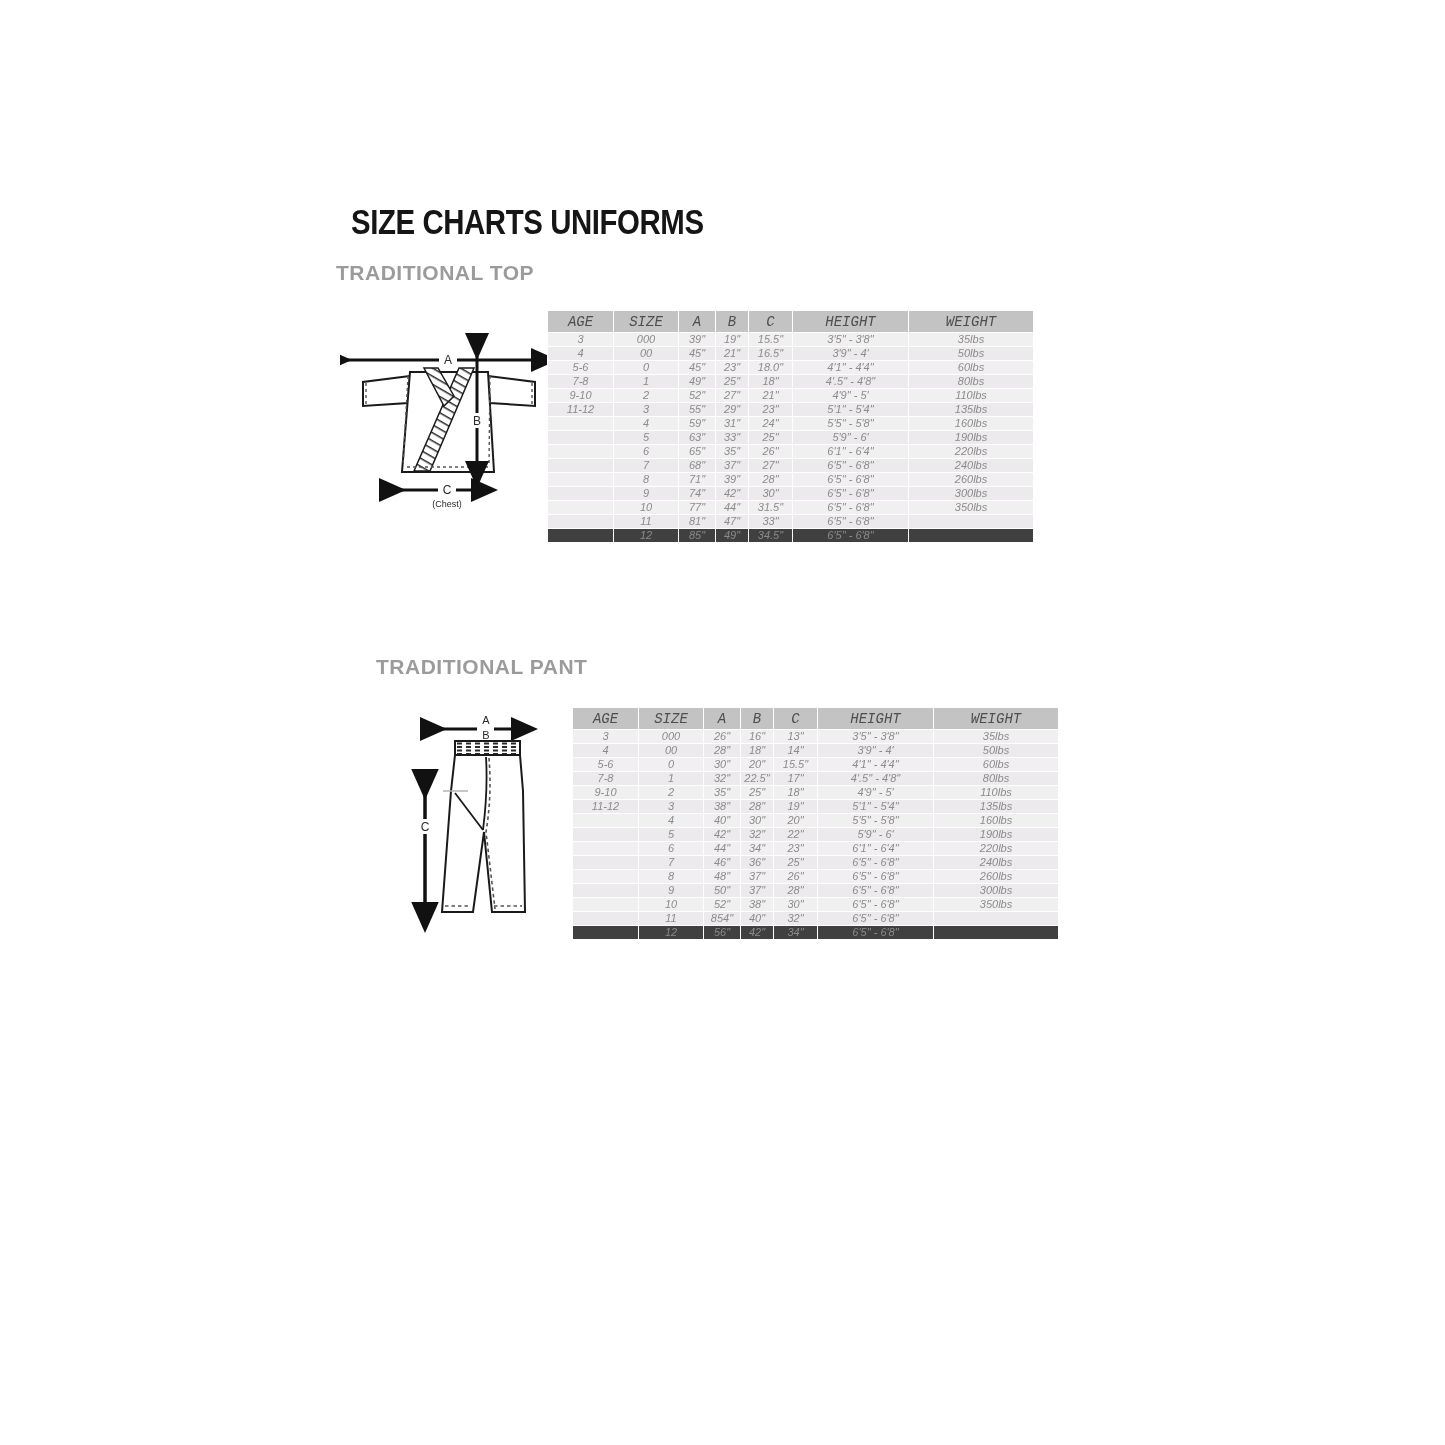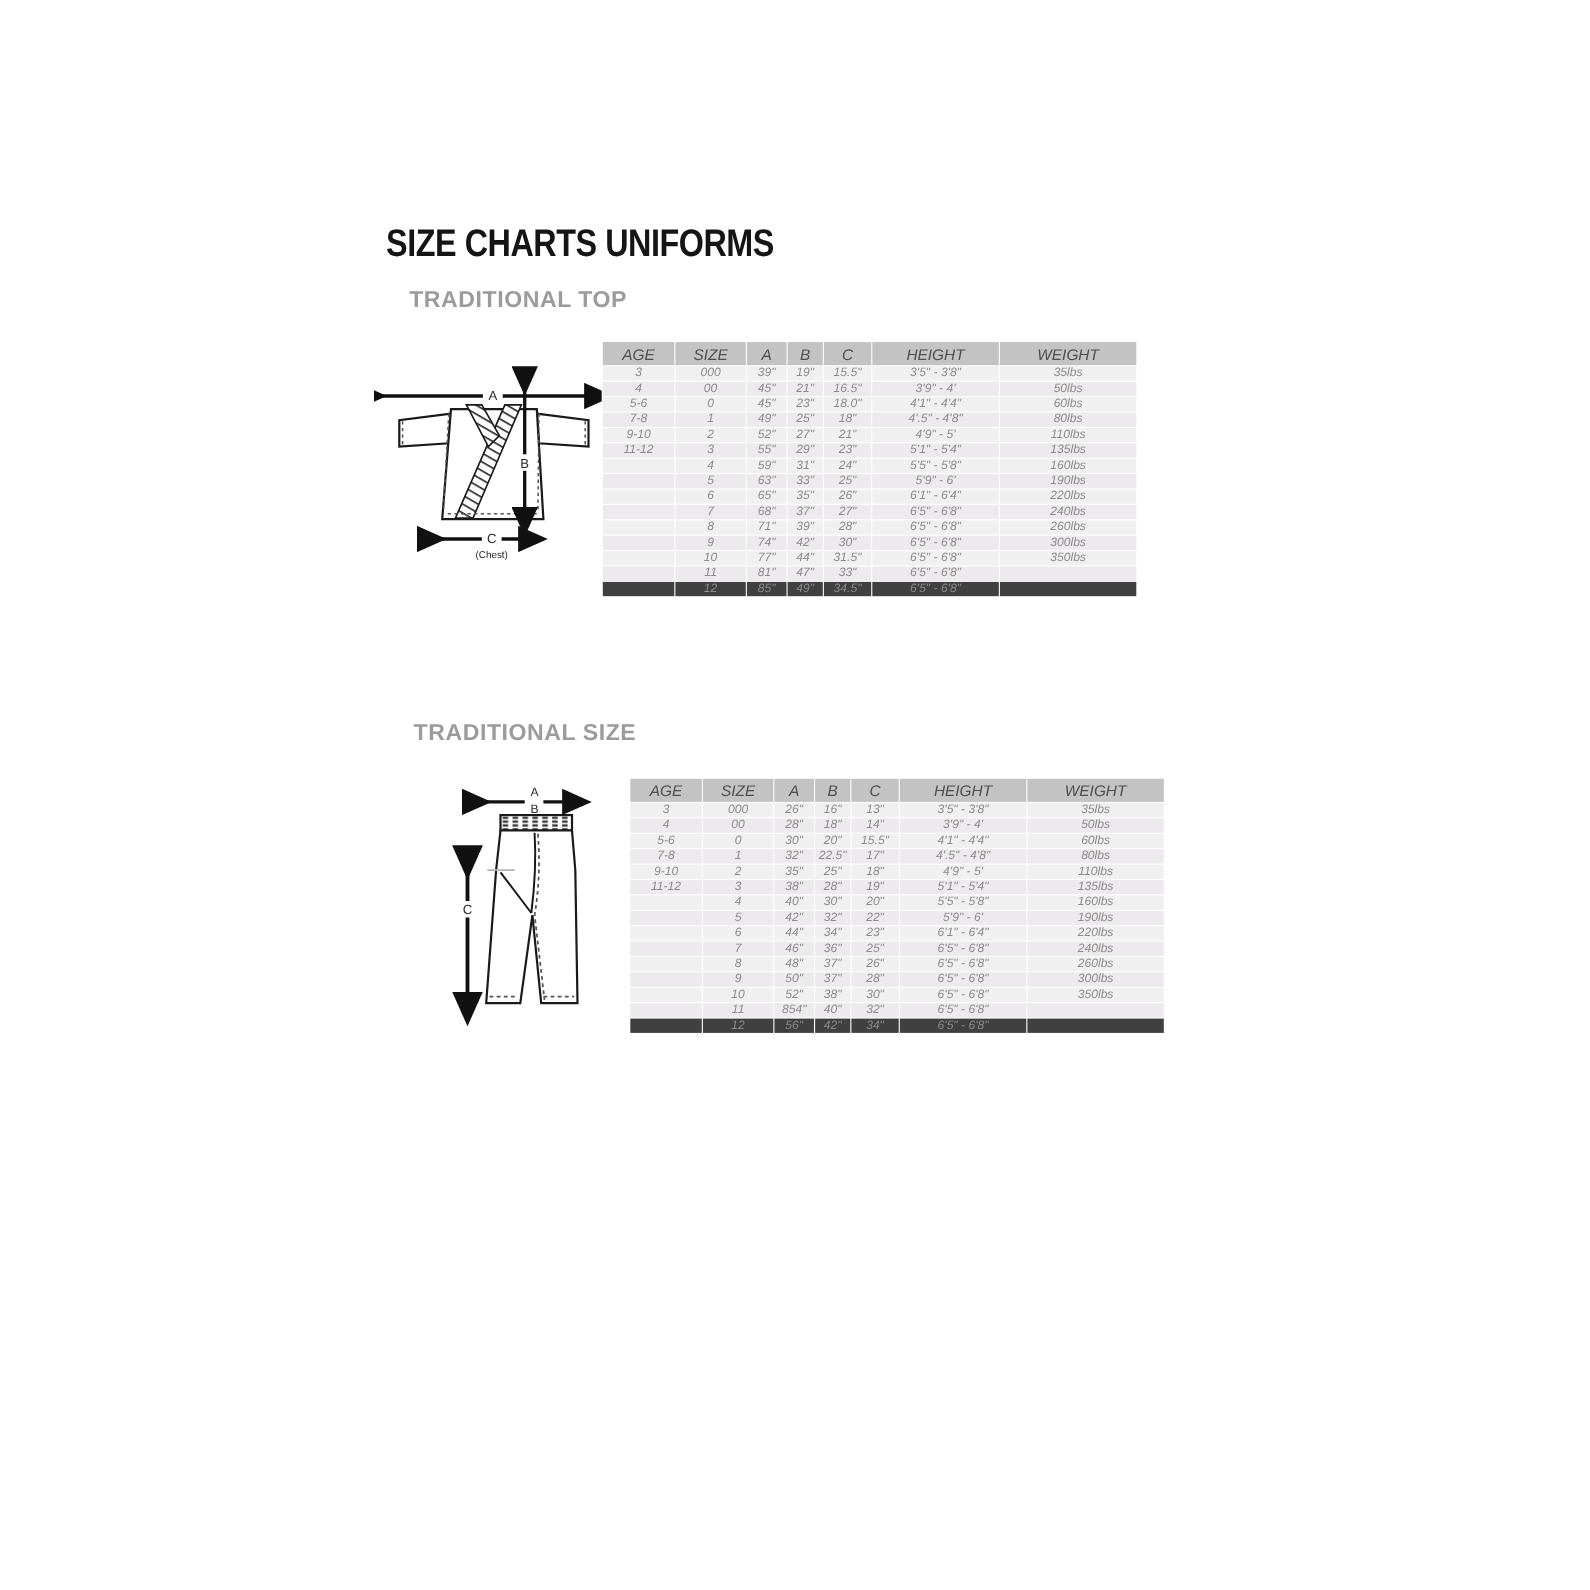--- a/index.html
+++ b/index.html
@@ -15,40 +15,40 @@
     font-size: 35px; font-weight: bold; color: #151515;
     letter-spacing: -0.5px;
     transform: scaleX(0.84); transform-origin: left center;
     white-space: nowrap;
   }
   .section-heading {
     position: absolute;
     font-size: 21px; font-weight: bold; color: #9b9b9b;
     letter-spacing: 0.5px; white-space: nowrap;
   }
-  .heading-top  { left: 372px; top: 261px; }
+  .heading-top  { left: 336px; top: 261px; }
   .heading-pant { left: 376px; top: 655px; }
 
   .diagram { position: absolute; }
   .diagram-top  { left: 340px; top: 330px; width: 220px; height: 190px; }
   .diagram-pant { left: 393px; top: 696px; width: 172px; height: 248px; }
 
   table.size-table {
     position: absolute;
     border-collapse: separate; border-spacing: 1px;
     table-layout: fixed; background: #ffffff;
   }
   .table-top  { left: 547px; top: 310px; }
   .table-pant { left: 572px; top: 707px; }
 
   table.size-table th {
     background: #c4c3c3; color: #4e4e4e;
     font-style: italic; font-weight: normal;
     font-size: 14px; height: 21px; text-align: center;
-    overflow: hidden; white-space: nowrap;
+    overflow: hidden; white-space: nowrap; font-family: Liberation Mono, monospace;
   }
   table.size-table td {
     background: #f1f0f1; color: #8c8b8b;
     font-style: italic; font-size: 11px;
     height: 13px; line-height: 13px; text-align: center;
     overflow: hidden; white-space: nowrap;
   }
   table.size-table tbody tr:nth-child(even) td { background: #eceaec; }
   table.size-table tbody tr:last-child td { background: #404040; }
 
@@ -259,21 +259,21 @@
         <td>12</td>
         <td>85"</td>
         <td>49"</td>
         <td>34.5"</td>
         <td>6'5" - 6'8"</td>
         <td></td>
       </tr>
     </tbody>
   </table>
 
-<h2 class="section-heading heading-pant">TRADITIONAL SIZE</h2>
+<h2 class="section-heading heading-pant">TRADITIONAL PANT</h2>
 
 <svg class="diagram diagram-pant" viewBox="0 0 172 248">
   <defs>
     <pattern id="stitchband" patternUnits="userSpaceOnUse" width="9" height="7">
       <rect width="9" height="7" fill="#ffffff"></rect>
       <rect x="1" y="1" width="5" height="2" fill="#2a2a2a"></rect>
       <rect x="1" y="4.5" width="5" height="2" fill="#2a2a2a"></rect>
     </pattern>
     <marker id="ah2" markerWidth="9" markerHeight="8" refX="7" refY="4" orient="auto">
       <polygon points="0,0 9,4 0,8" fill="#111"></polygon>

